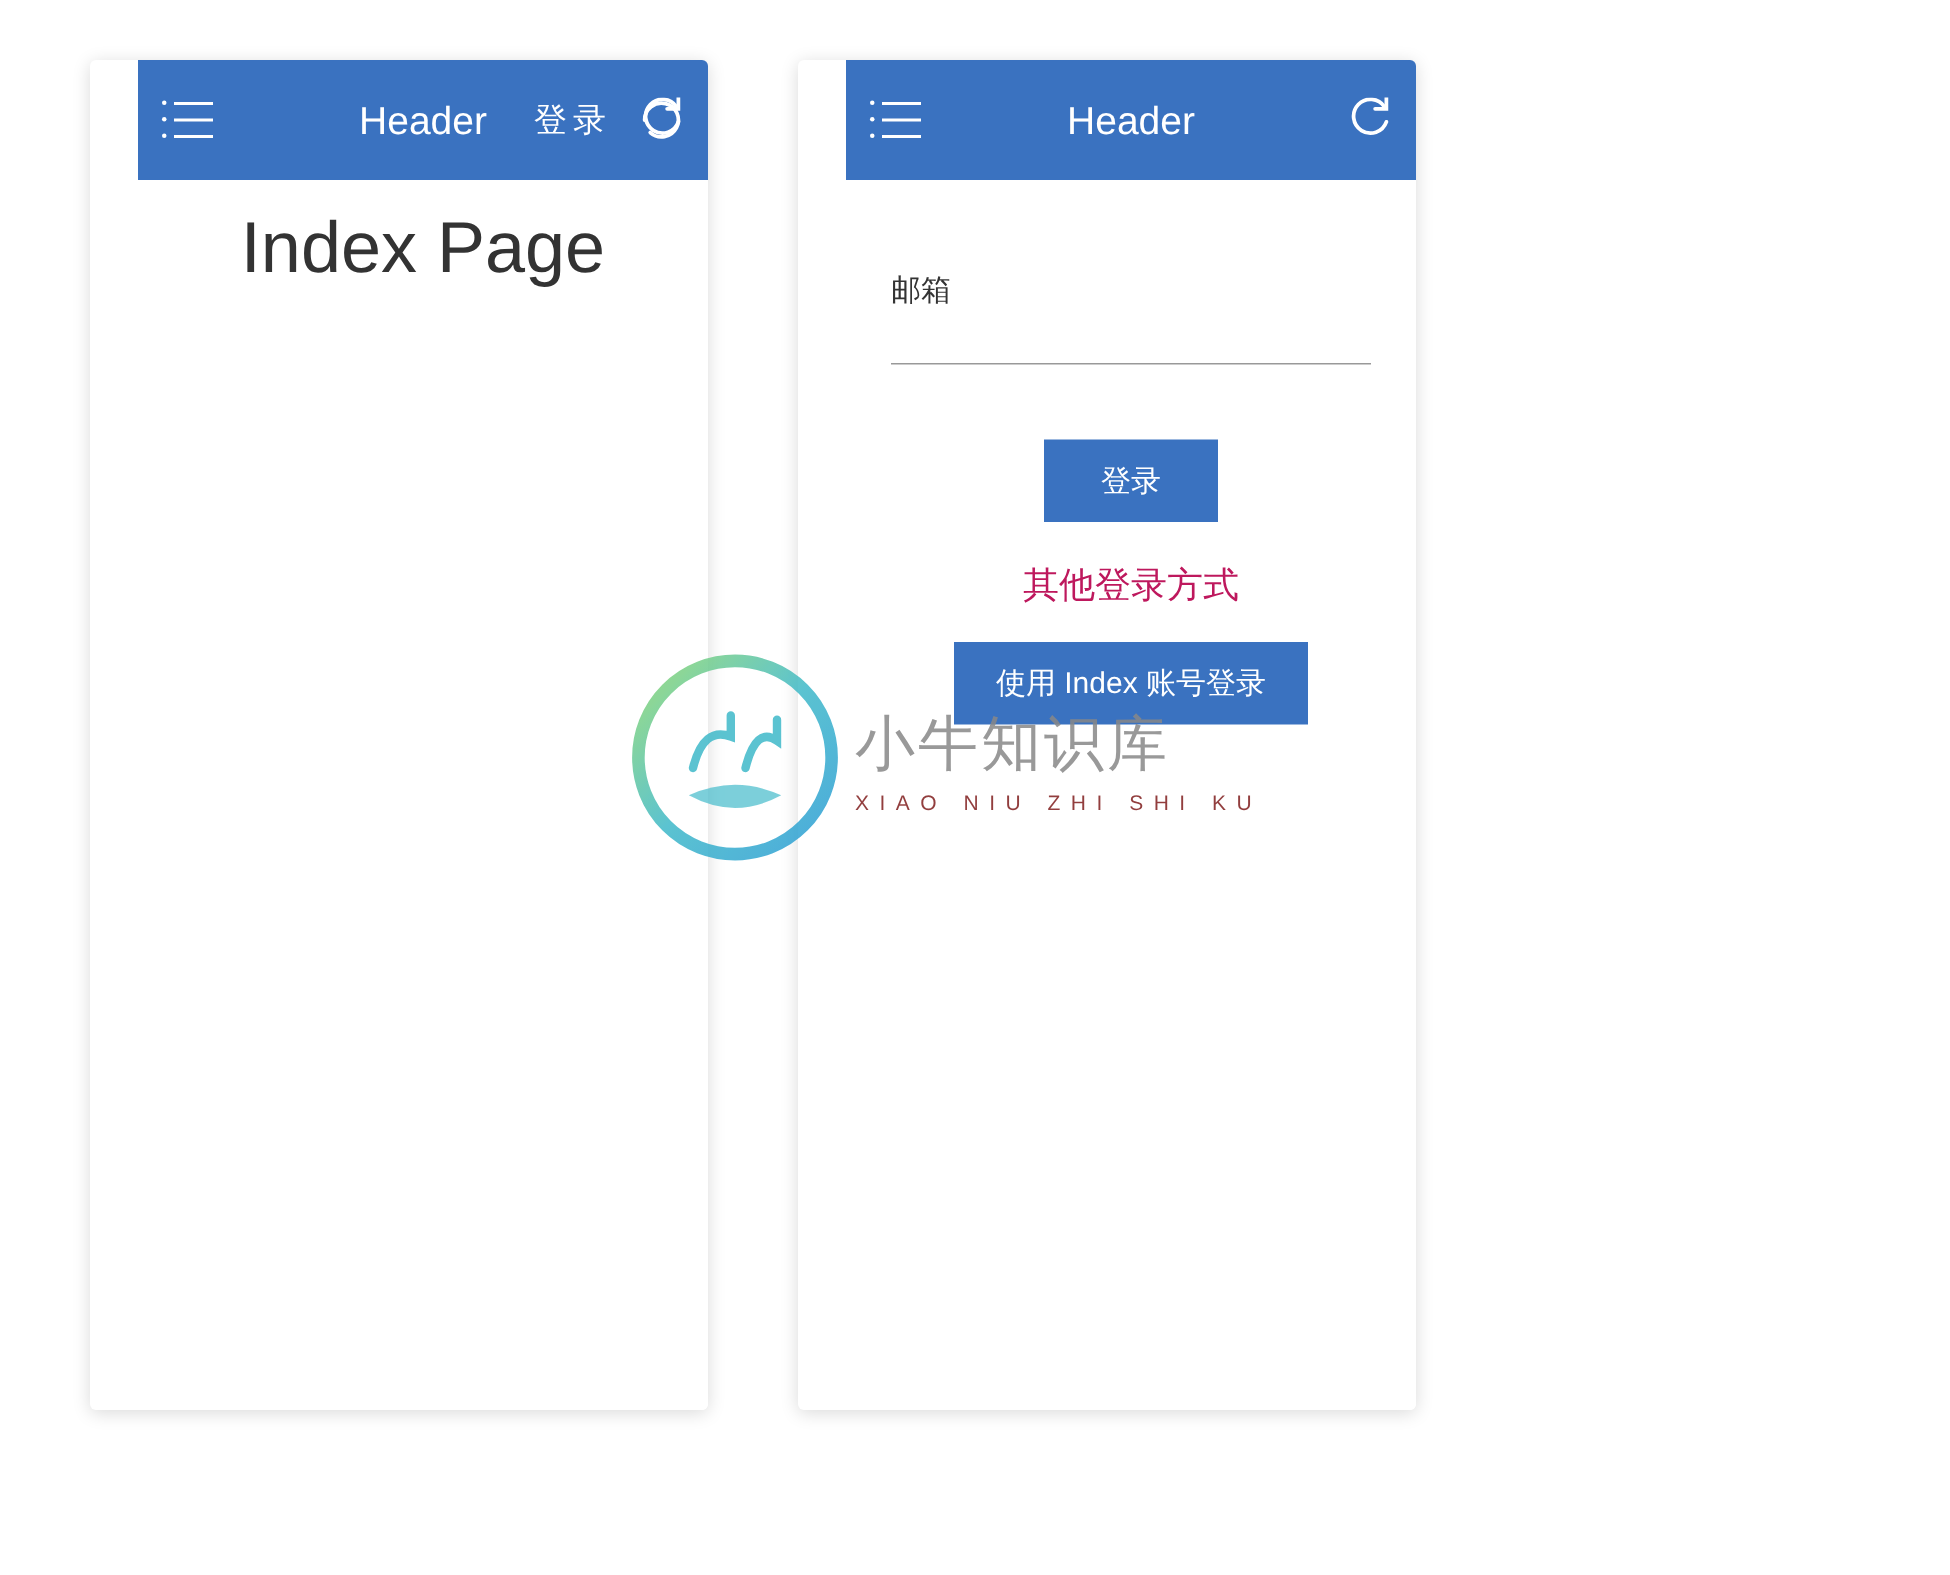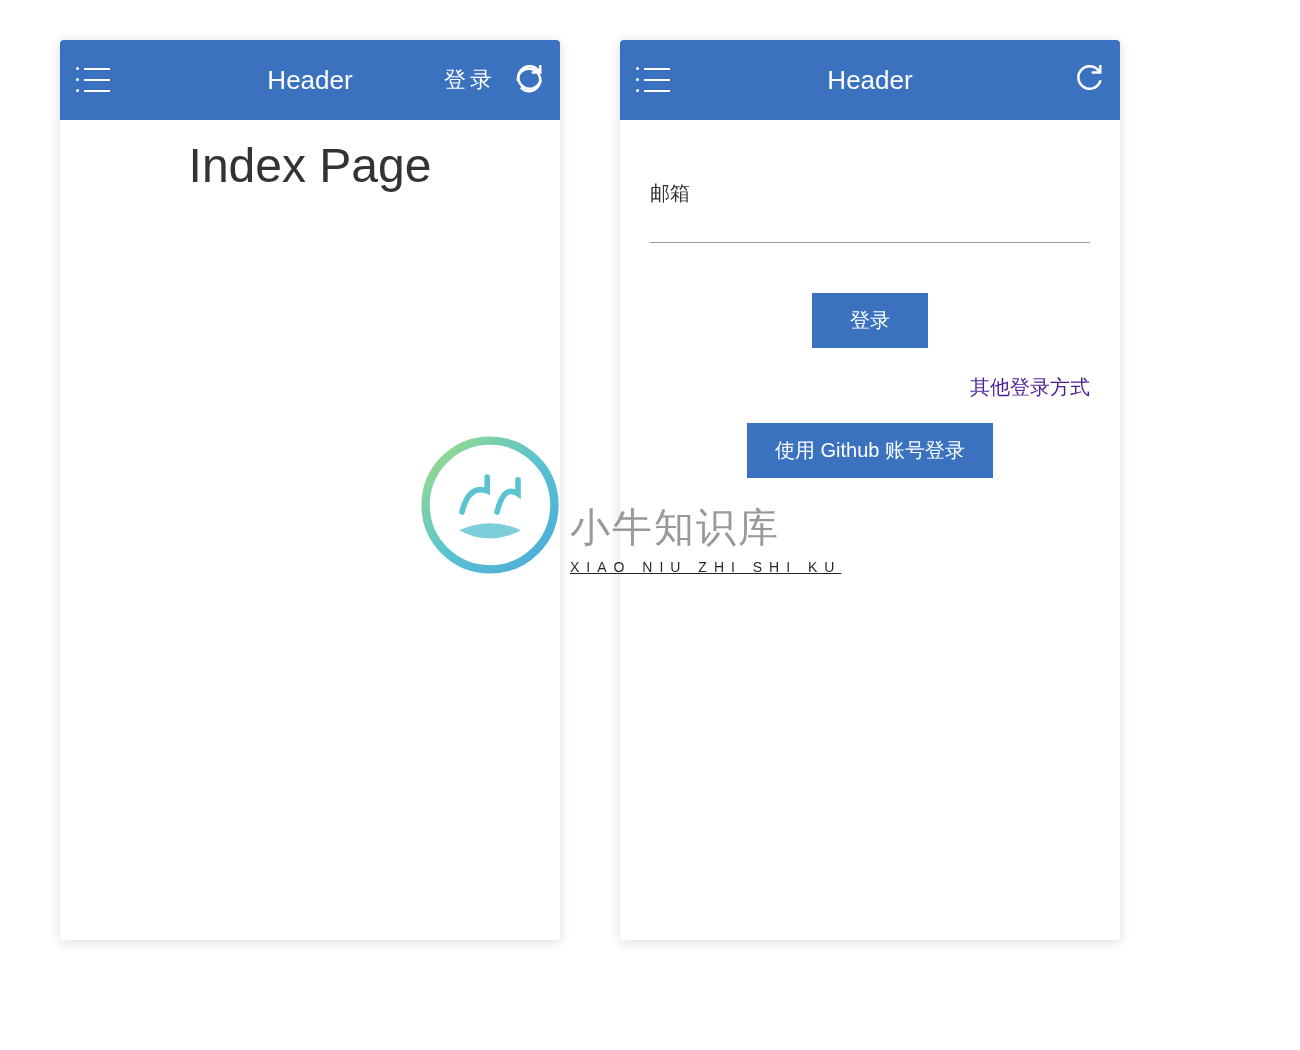--- a/index.html
+++ b/index.html
@@ -9,28 +9,29 @@
       width: 1300px;
       height: 1050px;
       position: relative;
     }
     .container {
       display: flex;
       gap: 60px;
       padding: 40px 60px;
     }
     .phone-frame {
-      width: 500px;
+      width: 412px;
       height: 900px;
       background: #ffffff;
       box-shadow: 0 2px 12px rgba(0,0,0,0.15);
       border-radius: 4px;
       overflow: hidden;
       display: flex;
       flex-direction: column;
+      padding-left: 32px;
     }
     .topbar {
       background: #3a72c0;
       height: 80px;
       display: flex;
       align-items: center;
       padding: 0 16px;
       color: #ffffff;
       position: relative;
     }
@@ -135,54 +136,52 @@
       border: none;
       font-size: 20px;
       padding: 14px 38px;
       cursor: pointer;
       font-weight: 500;
     }
     .btn-primary.wide {
       padding: 14px 28px;
     }
     .other-login-text {
-      color: #4c1d95;
-      font-size: 20px;
+      color: #be185d;
+      font-size: 24px;
       margin: 26px 0 22px 0;
-      text-align: right;
     }
     
     .watermark {
       position: absolute;
       left: 420px;
       top: 435px;
       display: flex;
-      align-items: flex-end;
+      align-items: center;
       pointer-events: none;
       opacity: 0.85;
     }
     .watermark-logo {
       width: 140px;
       height: 140px;
       border-radius: 50%;
     }
     .watermark-text {
       margin-left: 10px;
     }
     .watermark-cn {
       font-size: 40px;
       color: #888888;
       letter-spacing: 2px;
     }
     .watermark-en {
       font-size: 14px;
-      color: #000000;
+      color: #7f1d1d;
       letter-spacing: 7px;
       margin-top: 4px;
-      text-decoration: underline;
     }
   </style>
 </head>
 <body>
 
 <div class="container">
 
   <div class="phone-frame">
     <div class="topbar">
       <div class="menu-list-icon">
@@ -230,21 +229,21 @@
     </div>
     <div class="content">
       <div class="login-form">
         <div class="field">
           <label class="field-label">邮箱</label>
           <input class="field-input-line" type="text" style="">
         </div>
         <div class="btn-area">
           <button class="btn-primary">登录</button>
           <div class="other-login-text">其他登录方式</div>
-          <button class="btn-primary wide">使用 Github 账号登录</button>
+          <button class="btn-primary wide">使用 Index 账号登录</button>
         </div>
       </div>
     </div>
   </div>
 </div>
 
 <div class="watermark">
   <svg class="watermark-logo" viewBox="0 0 100 100">
     <circle cx="50" cy="50" r="46" fill="none" stroke="url(#g1)" stroke-width="6"></circle>
     <defs>

